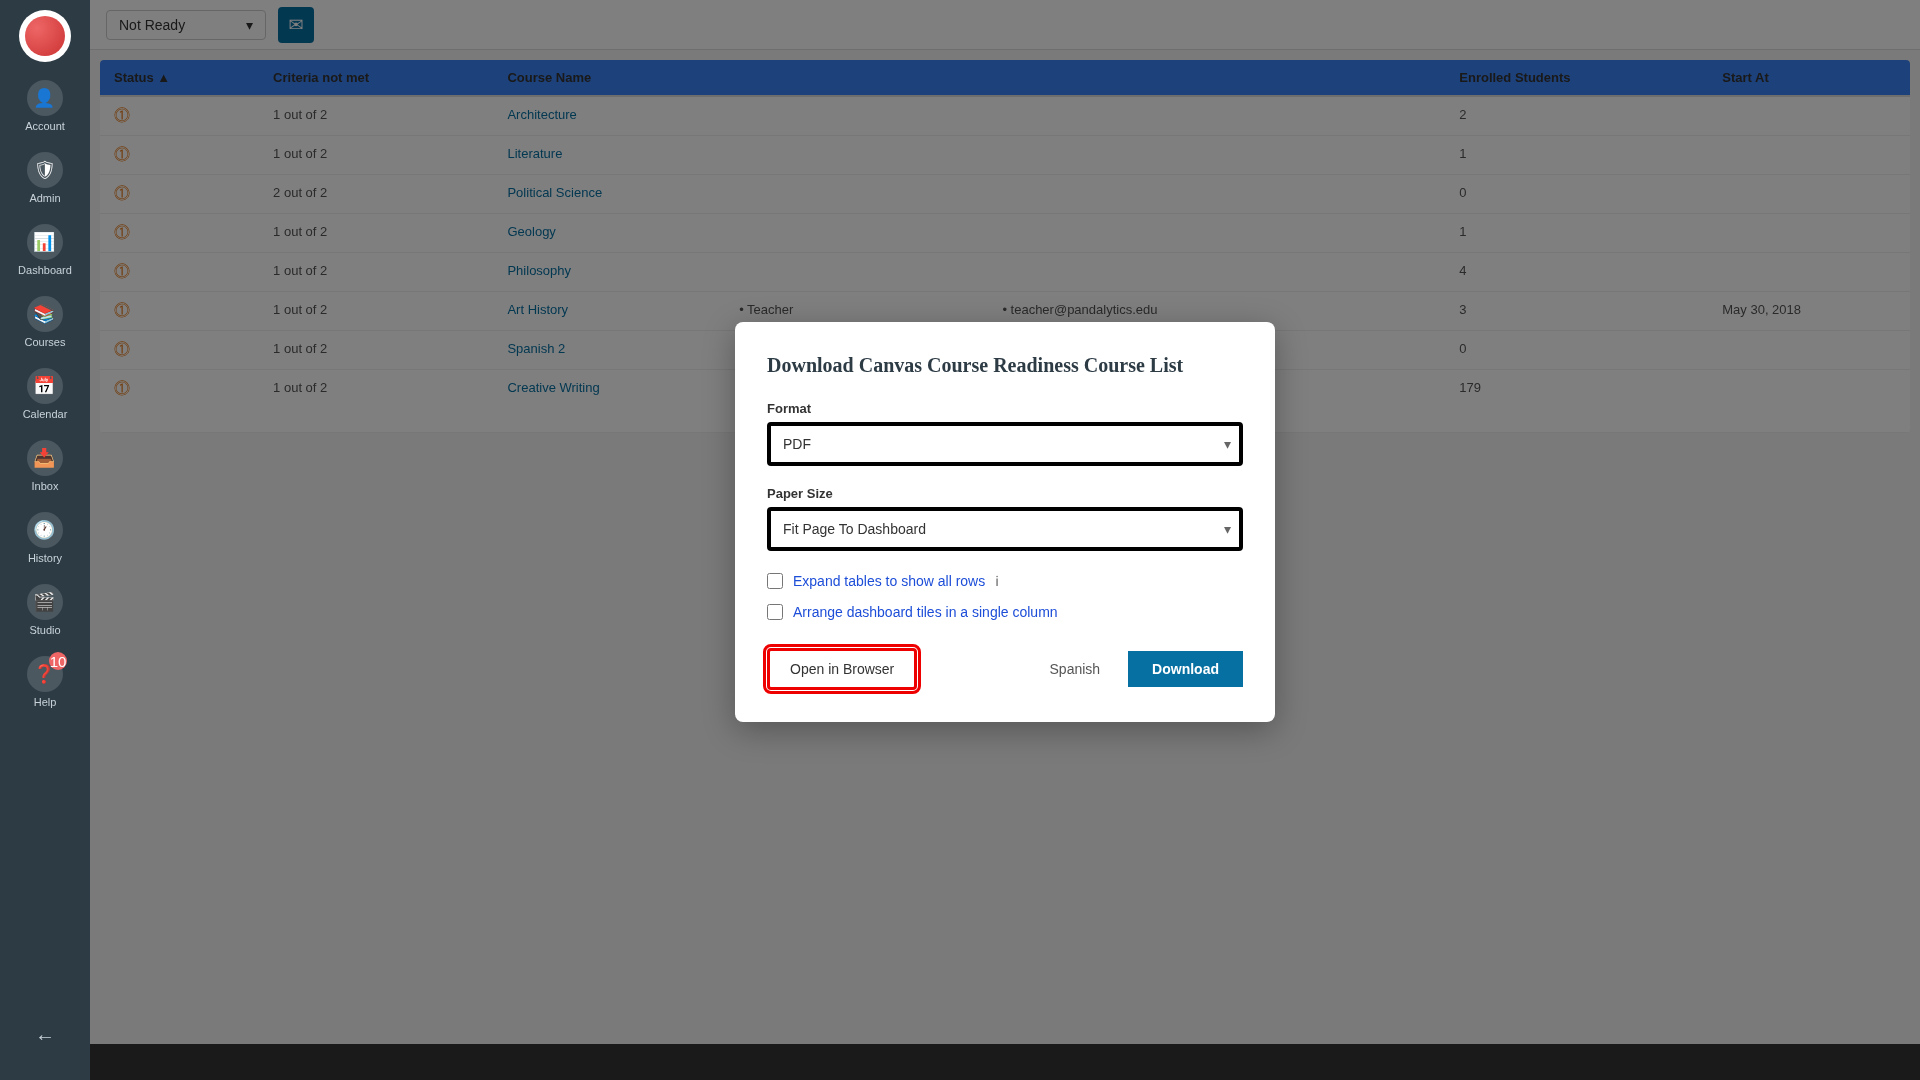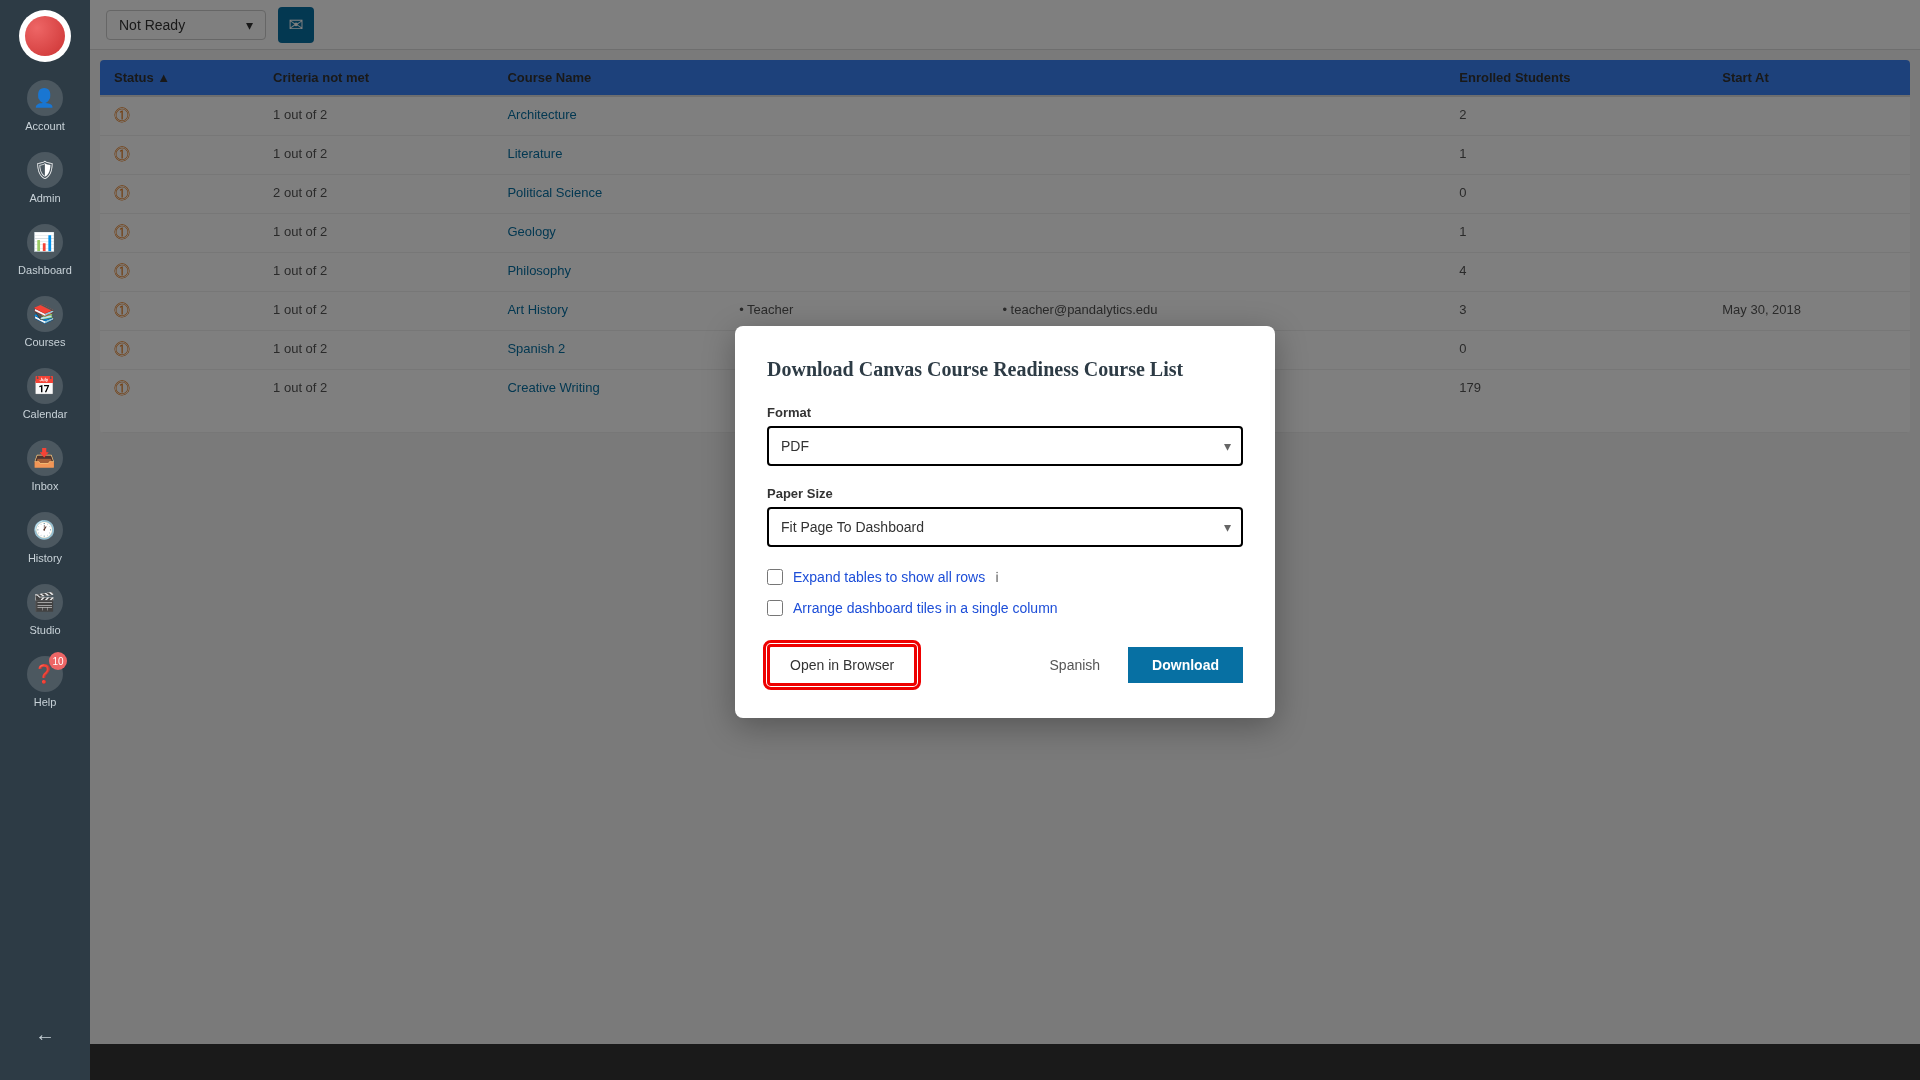--- a/index.html
+++ b/index.html
@@ -40,21 +40,21 @@
     .sidebar-item .icon-circle {
       width: 36px; height: 36px; border-radius: 50%;
       background: rgba(255,255,255,0.15);
       display: flex; align-items: center; justify-content: center;
       font-size: 18px; color: #fff;
     }
     .sidebar-item.badge-item .icon-circle { position: relative; }
     .badge {
       position: absolute; top: -4px; right: -4px;
       background: #e66; color: #fff; border-radius: 50%;
-      width: 18px; height: 18px; font-size: 10px;
+      width: 18px; height: 18px; font-size: 15px;
       display: flex; align-items: center; justify-content: center;
     }
     .sidebar-bottom { margin-top: auto; padding-bottom: 20px; }
     .sidebar-collapse {
       display: flex; align-items: center; justify-content: center;
       width: 100%; padding: 14px 0; cursor: pointer; color: #c8d2d8; font-size: 20px;
     }
 
     
     .main-area {
@@ -149,21 +149,21 @@
       margin-bottom: 6px;
       display: block;
     }
     .select-wrapper {
       position: relative;
       margin-bottom: 20px;
     }
     .form-select {
       width: 100%;
       padding: 10px 36px 10px 12px;
-      border: 2px solid #000000;
+      border: 4px solid #000000;
       border-radius: 4px;
       font-size: 14px;
       color: #333;
       appearance: none;
       background: #fff;
       cursor: pointer;
     }
     .select-arrow {
       position: absolute; right: 12px; top: 50%; transform: translateY(-50%);
       color: #666; pointer-events: none; font-size: 14px;

